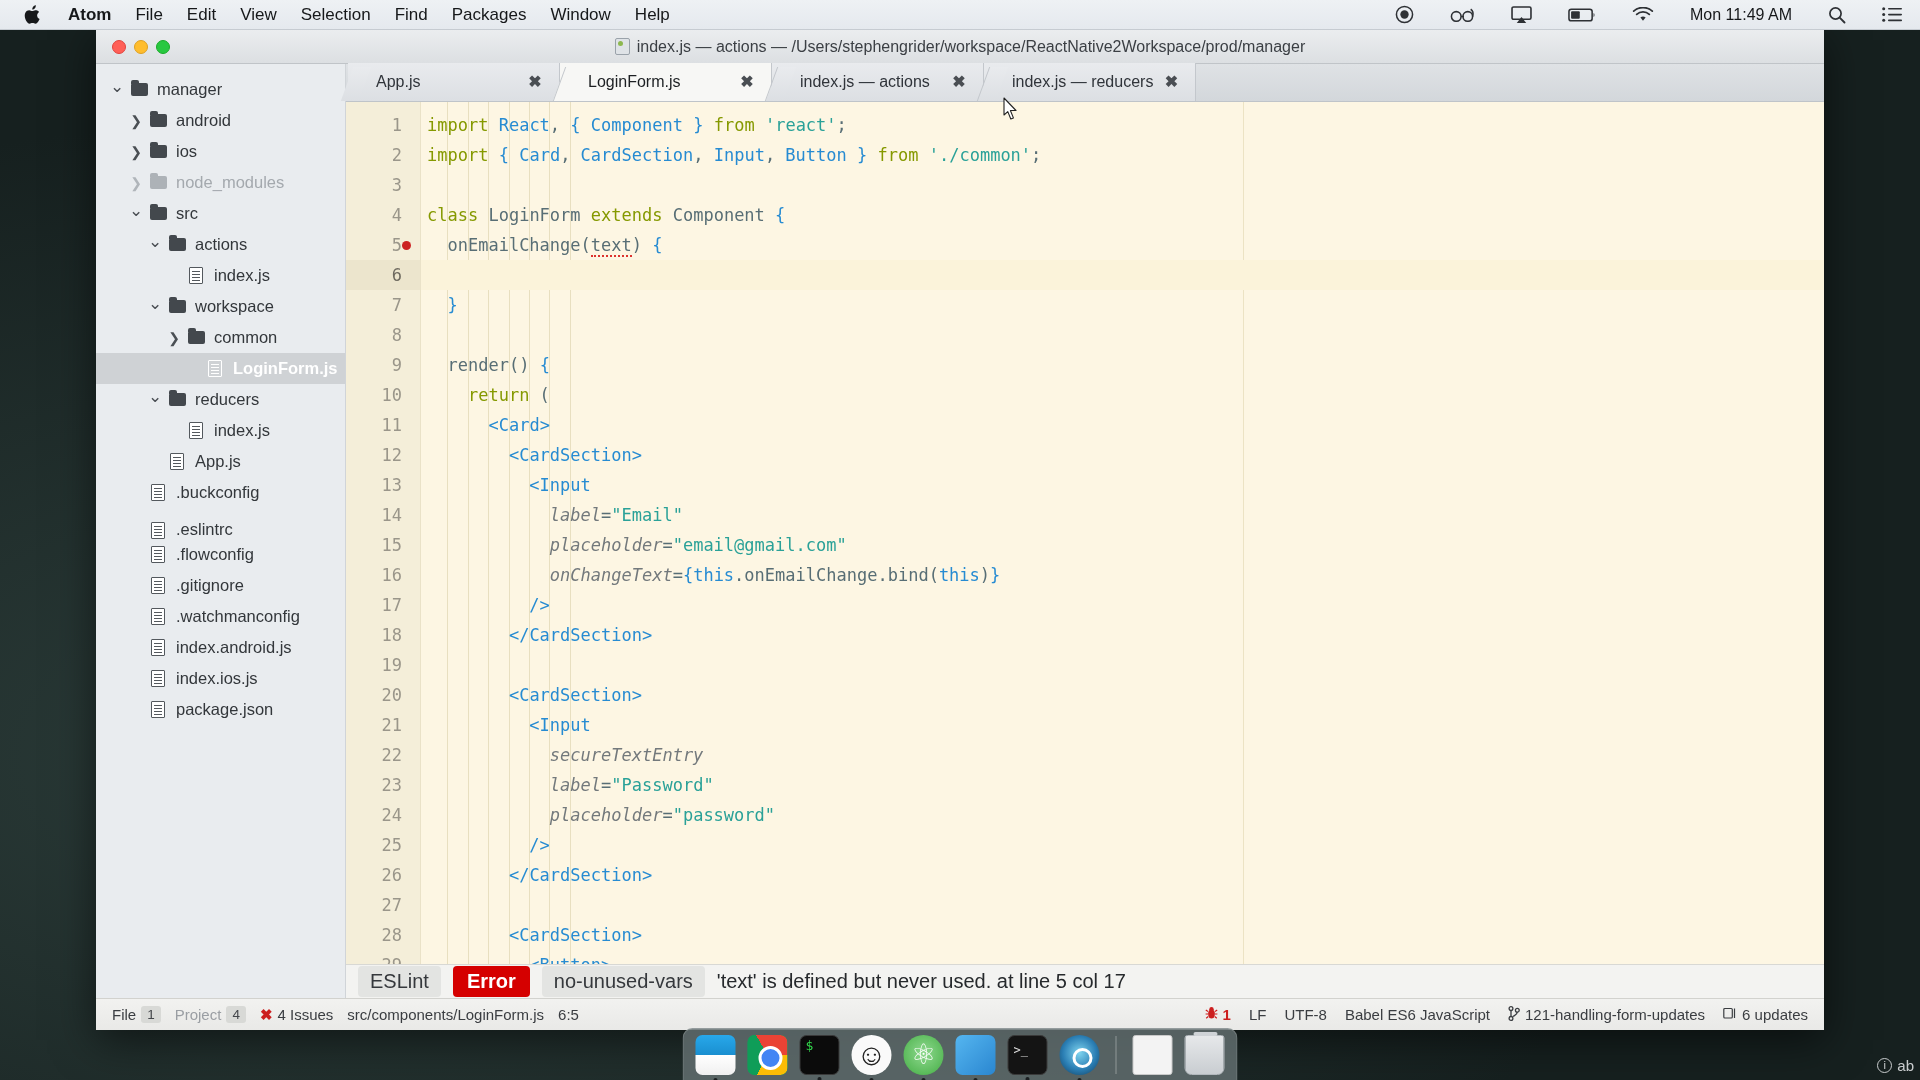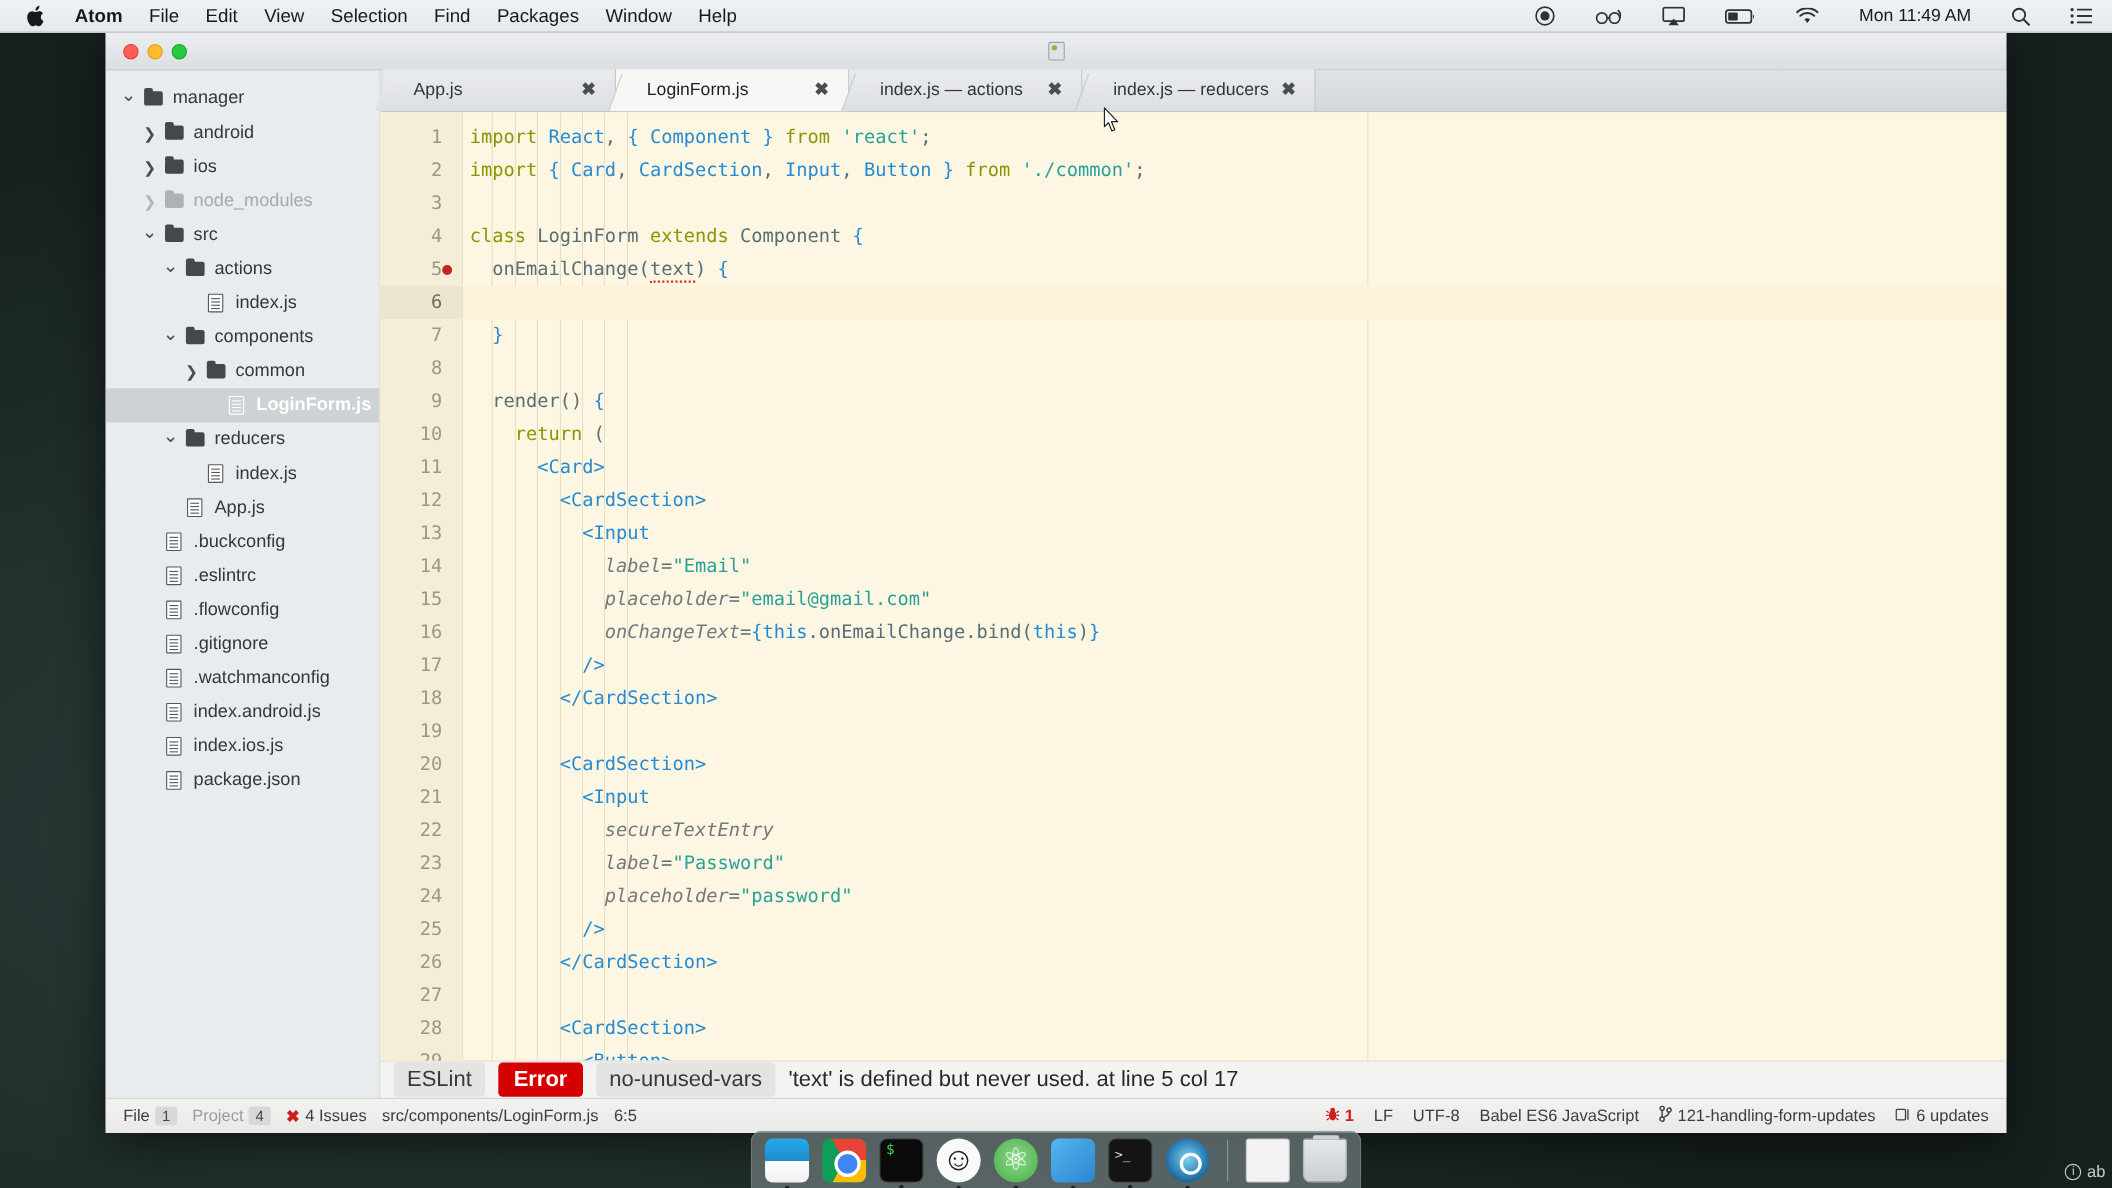--- a/index.html
+++ b/index.html
@@ -366,20 +366,21 @@
 <div id="atom-window">
 
   <div id="titlebar">
     <div class="traffic">
       <span class="tl red"></span>
       <span class="tl yellow"></span>
       <span class="tl green"></span>
     </div>
     <div class="title-center">
       <span class="title-doc-icon"></span>
+      <span>index.js — actions — /Users/stephengrider/workspace/ReactNative2Workspace/prod/manager</span>
     </div>
   </div>
 
   <div id="win-body">
 
     <div id="treeview">
         <div class="tree-row" style="padding-left: 10px;">
           <span class="tw">
             <span class="chev" style="font-size: 17px; margin-top: -6px;">⌄</span>
           </span>
@@ -440,21 +441,21 @@
           </span>
           <span class="tree-label">index.js</span>
         </div>
         <div class="tree-row" style="padding-left: 48px;">
           <span class="tw">
             <span class="chev" style="font-size: 17px; margin-top: -6px;">⌄</span>
           </span>
           <span class="ficon">
             <span class="folder"></span>
           </span>
-          <span class="tree-label">components</span>
+          <span class="tree-label">workspace</span>
         </div>
         <div class="tree-row" style="padding-left: 67px;">
           <span class="tw">
             <span class="chev">❯</span>
           </span>
           <span class="ficon">
             <span class="folder"></span>
           </span>
           <span class="tree-label">common</span>
         </div>
@@ -488,21 +489,21 @@
           </span>
           <span class="tree-label">App.js</span>
         </div>
         <div class="tree-row" style="padding-left: 29px;">
           <span class="tw"></span>
           <span class="ficon">
             <span class="file-ic"></span>
           </span>
           <span class="tree-label">.buckconfig</span>
         </div>
-        <div class="tree-row" style="padding-left: 29px;">
+        <div class="tree-row" style="padding-left: 29px; align-items: flex-end;">
           <span class="tw"></span>
           <span class="ficon">
             <span class="file-ic"></span>
           </span>
           <span class="tree-label">.eslintrc</span>
         </div>
         <div class="tree-row" style="padding-left: 29px;">
           <span class="tw"></span>
           <span class="ficon">
             <span class="file-ic"></span>

